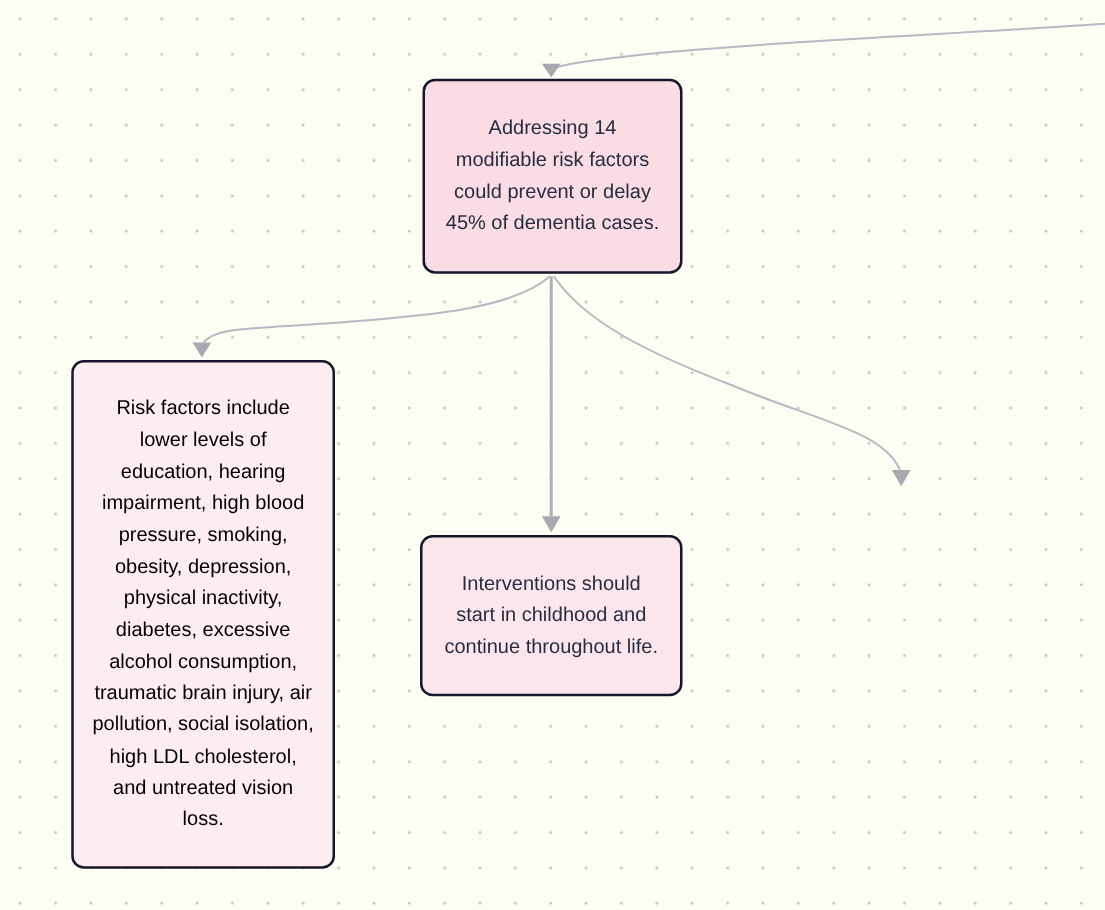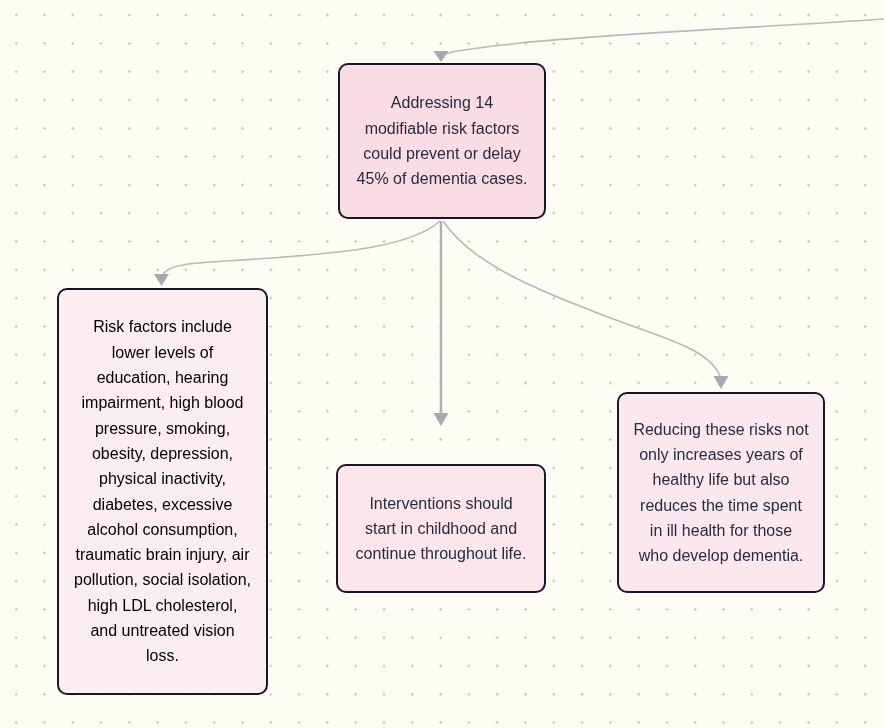--- a/index.html
+++ b/index.html
@@ -34,21 +34,21 @@
     font-size: 16px;
     line-height: 25.3px;
     text-align: center;
     display: flex;
     align-items: center;
     justify-content: center;
     padding: 10px 14px;
   }
   .node-root   { left: 338px; top: 63px;  width: 208px; height: 156px; }
   .node-left   { left: 57px;  top: 288px; width: 211px; height: 407px; }
-  .node-middle { left: 336px; top: 428px; width: 210px; height: 129px; margin-top: 36px; }
+  .node-middle { left: 336px; top: 428px; width: 210px; height: 129px; }
   .node-right  { left: 617px; top: 392px; width: 208px; height: 201px; }
 </style>
 </head>
 <body>
 
 <div class="canvas">
 
   <svg class="edges" viewBox="0 0 884 728" xmlns="http://www.w3.org/2000/svg" aria-hidden="true">
 
     <path class="edge-line" d="M 884 19 C 770 27, 620 33, 520 43 C 478 48, 457 50, 445 54" fill="none" stroke="#b9b7c1" stroke-width="1.6"></path>
@@ -69,17 +69,14 @@
   </div>
 
   <div class="node node-left" style="background: rgb(252, 237, 241); border-color: rgb(22, 23, 42); color: #000000;">
     <span>Risk factors include lower levels of education, hearing impairment, high blood pressure, smoking, obesity, depression, physical inactivity, diabetes, excessive alcohol consumption, traumatic brain injury, air pollution, social isolation, high LDL cholesterol, and untreated vision loss.</span>
   </div>
 
   <div class="node node-middle" style="background: rgb(251, 230, 236); border-color: rgb(22, 23, 42); color: rgb(39, 44, 65);">
     <span>Interventions should start in childhood and continue throughout life.</span>
   </div>
 
-  <div class="node node-right" style="background: rgb(251, 232, 238); border-color: rgb(22, 23, 42); color: rgb(39, 44, 65);">
-    <span>Reducing these risks not only increases years of healthy life but also reduces the time spent in ill health for those who develop dementia.</span>
-  </div>
 
 </div>
 
 </body></html>

